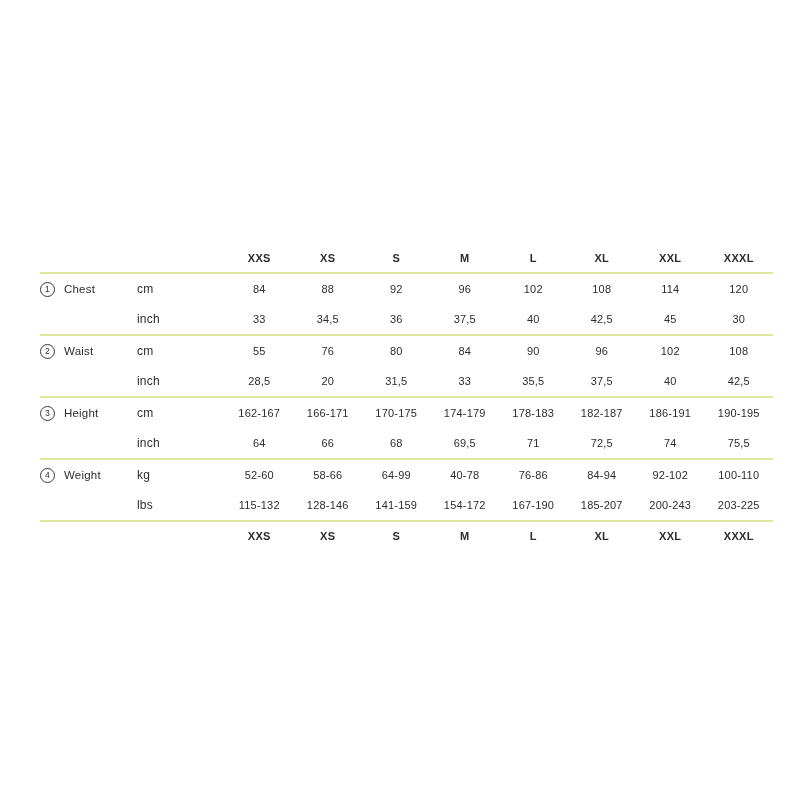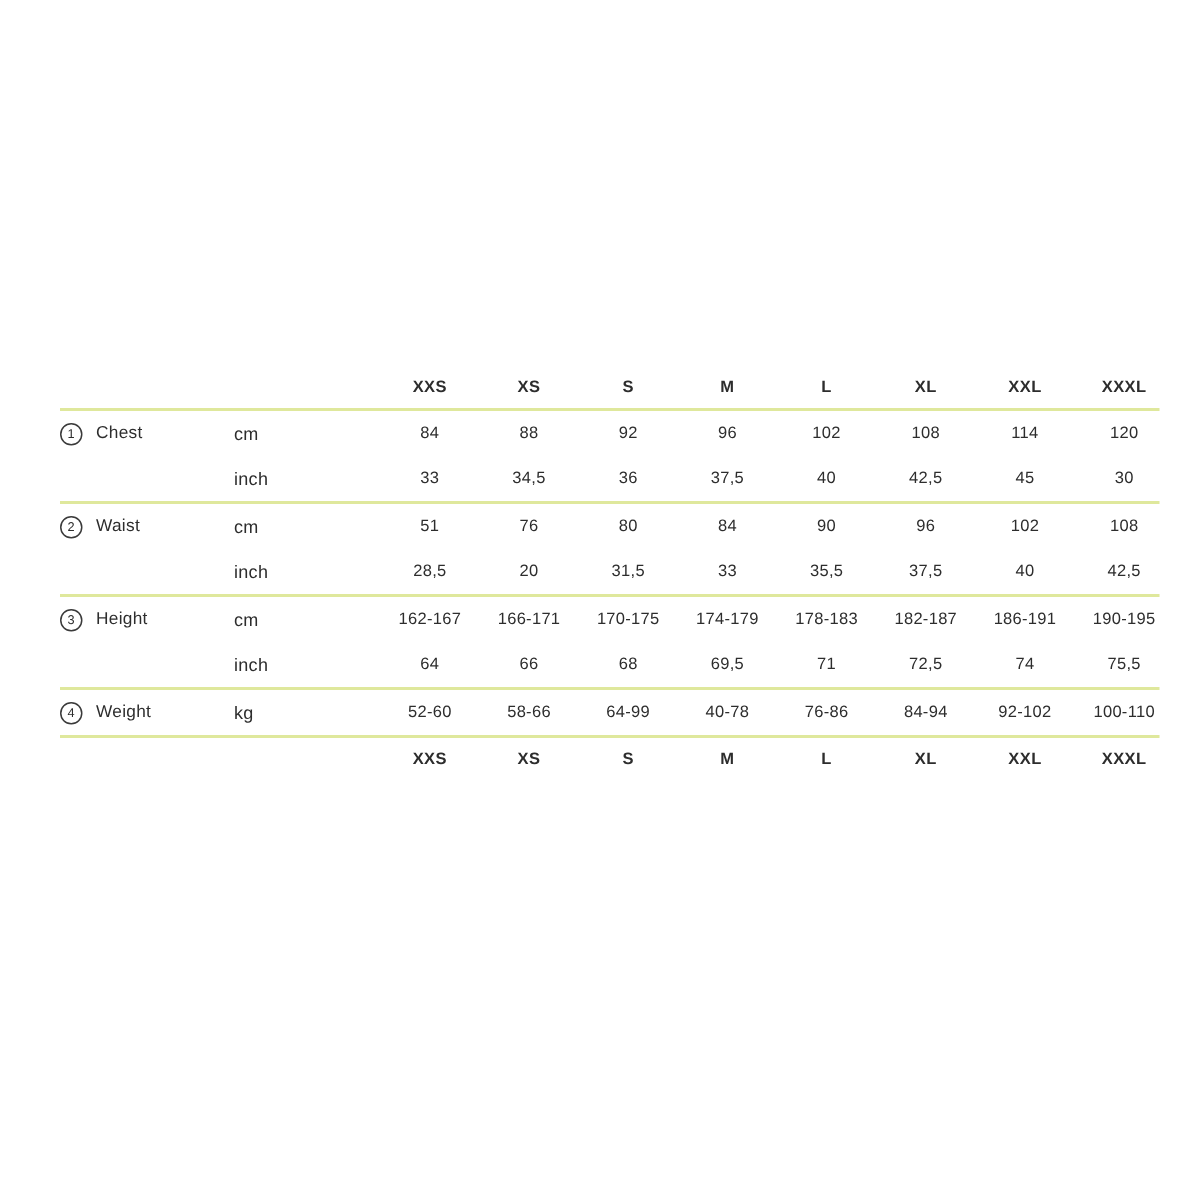--- a/index.html
+++ b/index.html
@@ -13,21 +13,20 @@
     position:absolute;
     left:40px;
     top:244px;
     width:733px;
   }
   .r{
     display:grid;
     grid-template-columns:97px 88px repeat(8,1fr);
     align-items:center;
     height:30px;
-    gap:19px;
   }
   .header-row{height:28px;}
   .header-row .size-cell, .footer-row .size-cell{
     font-weight:700;
     font-size:11px;
     letter-spacing:0.3px;
     text-align:center;
   }
   .group{border-top:2px solid var(--divider);}
   .footer-row{border-top:2px solid var(--divider);}
@@ -108,21 +107,21 @@
           <div class="value-cell">30</div>
         </div>
       </div>
       <div class="group">
         <div class="r">
           <div class="label-cell">
             <div class="badge">2</div>
             <div class="">Waist</div>
           </div>
           <div class="unit-cell">cm</div>
-          <div class="value-cell">51</div>
+          <div class="value-cell">55</div>
           <div class="value-cell">76</div>
           <div class="value-cell">80</div>
           <div class="value-cell">84</div>
           <div class="value-cell">90</div>
           <div class="value-cell">96</div>
           <div class="value-cell">102</div>
           <div class="value-cell">108</div>
         </div>
         <div class="r">
           <div class="label-cell"></div>
@@ -174,20 +173,32 @@
           </div>
           <div class="unit-cell">kg</div>
           <div class="value-cell">52-60</div>
           <div class="value-cell">58-66</div>
           <div class="value-cell">64-99</div>
           <div class="value-cell">40-78</div>
           <div class="value-cell">76-86</div>
           <div class="value-cell">84-94</div>
           <div class="value-cell">92-102</div>
           <div class="value-cell">100-110</div>
+        </div>
+        <div class="r">
+          <div class="label-cell"></div>
+          <div class="unit-cell">lbs</div>
+          <div class="value-cell">115-132</div>
+          <div class="value-cell">128-146</div>
+          <div class="value-cell">141-159</div>
+          <div class="value-cell">154-172</div>
+          <div class="value-cell">167-190</div>
+          <div class="value-cell">185-207</div>
+          <div class="value-cell">200-243</div>
+          <div class="value-cell">203-225</div>
         </div>
       </div>
     </div>
   <div class="r footer-row" id="footer-row">
       <div class="label-cell"></div>
       <div class="unit-cell"></div>
       <div class="size-cell">XXS</div>
       <div class="size-cell">XS</div>
       <div class="size-cell">S</div>
       <div class="size-cell">M</div>

